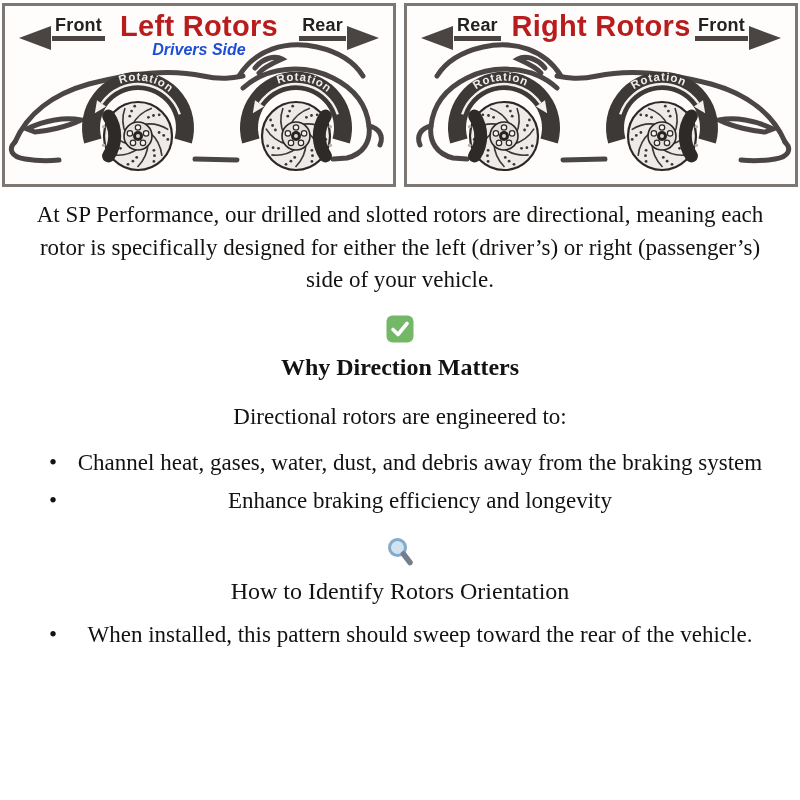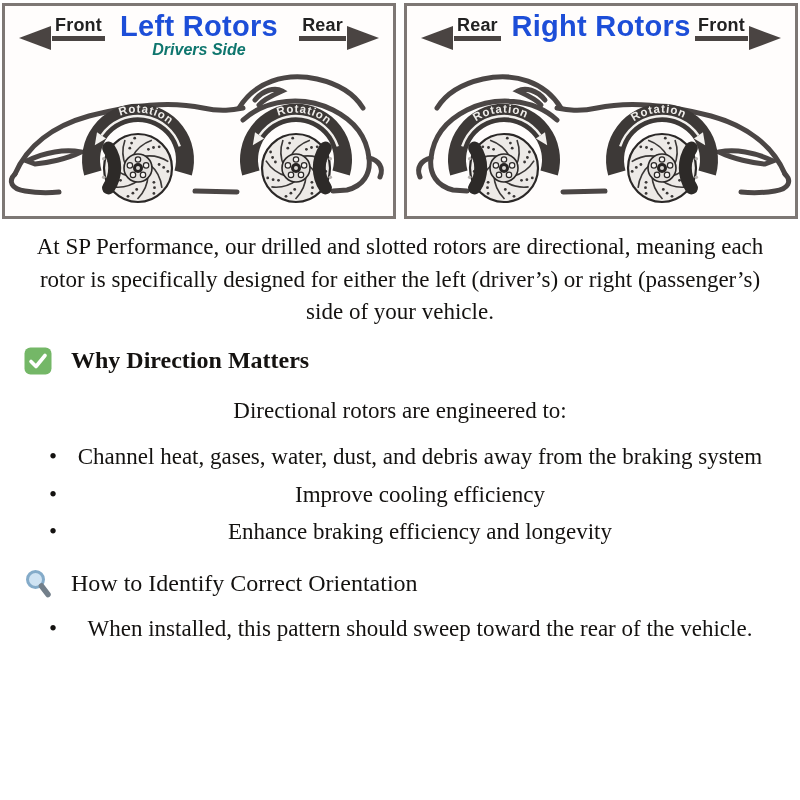--- a/index.html
+++ b/index.html
@@ -1,44 +1,44 @@
 <!DOCTYPE html>
 <html><head>
 <meta charset="utf-8">
 <style>
   html,body{margin:0;padding:0;}
   body{width:800px;height:800px;overflow:hidden;background:#fff;
        font-family:"Liberation Serif",serif;color:#141210;}
 
   
-  .diagram{display:flex;gap:8px;margin:3px 2px 0;height:216px;}
+  .diagram{display:flex;gap:8px;margin:3px 2px 0;height:184px;}
   .panel{box-sizing:border-box;flex:1;border:3px solid #7d7774;background:#fffdfc;
          position:relative;overflow:hidden;}
   .panel-head{display:flex;justify-content:space-between;align-items:flex-start;
               padding:9px 14px 0;}
   .edge{position:relative;font:700 18px/1 "Liberation Sans",sans-serif;color:#222;
         border-bottom:5px solid #4a4442;padding:1px 3px 2px;letter-spacing:.2px;}
   .edge-l{margin-left:33px;}
   .edge-r{margin-right:33px;}
   .edge-l::before{content:"";position:absolute;left:-33px;bottom:-14px;width:0;height:0;
         border-top:12px solid transparent;border-bottom:12px solid transparent;
         border-right:32px solid #4a4442;}
   .edge-r::after{content:"";position:absolute;right:-33px;bottom:-14px;width:0;height:0;
         border-top:12px solid transparent;border-bottom:12px solid transparent;
         border-left:32px solid #4a4442;}
   .title-wrap{position:absolute;top:5px;left:0;right:0;text-align:center;}
-  .p-title{font:700 29px/1.05 "Liberation Sans",sans-serif;color:#1d4ed8;letter-spacing:.3px;}
-  .p-sub{font:italic 700 16px/1.15 "Liberation Sans",sans-serif;color:#0f766e;}
+  .p-title{font:700 29px/1.05 "Liberation Sans",sans-serif;color:#b91c1c;letter-spacing:.3px;}
+  .p-sub{font:italic 700 16px/1.15 "Liberation Sans",sans-serif;color:#1d4ed8;}
   .car-holder{position:absolute;left:0;right:0;bottom:2px;height:152px;}
   .car-holder svg{display:block;width:100%;height:100%;}
 
   
   .article{margin:12px 24px 0;font-size:23px;text-align:center;}
   .intro{margin:0;line-height:1.42;}
-  .sec{display:flex;align-items:center;margin:18px 0 0;font-size:24px;gap:19px;}
+  .sec{display:flex;align-items:center;margin:18px 0 0;font-size:24px;gap:11px;flex-direction:column;}
   .sec .t-bold{font-weight:700;}
   .sec .t-reg{font-weight:400;}
   .lead{margin:20px 0 0;line-height:1.4;}
   ul.blist{list-style:none;margin:13px 0 0;padding:0;}
   ul.blist li{position:relative;padding-left:40px;line-height:1.5;margin-top:3px;}
   ul.blist li::before{content:"\2022";position:absolute;left:25px;top:0;}
   .badge{display:inline-flex;flex:0 0 auto;}
 </style>
 </head>
 <body>
@@ -287,31 +287,30 @@
         <path d="M7 14.5 L12 19.5 L21 8.5" fill="none" stroke="#ffffff" stroke-width="3.6" stroke-linecap="round" stroke-linejoin="round"></path>
       </svg>
     </span>
     <span class="t-bold">Why Direction Matters</span>
   </h2>
 
   <p class="lead">Directional rotors are engineered to:</p>
 
   <ul class="blist" id="list-0">
       <li>Channel heat, gases, water, dust, and debris away from the braking system</li>
-      <li>Improve cooling efficiency</li>
       <li>Enhance braking efficiency and longevity</li>
     </ul>
 
   <h2 class="sec">
     <span class="badge">
       <svg width="28" height="31" viewBox="0 0 28 31">
         <circle cx="11.5" cy="11.5" r="8" fill="#cfe3f3" stroke="#84abc9" stroke-width="3"></circle>
         <line x1="17.5" y1="18" x2="24" y2="26.5" stroke="#737f8a" stroke-width="5.5" stroke-linecap="round"></line>
       </svg>
     </span>
-    <span class="t-reg">How to Identify Correct Orientation</span>
+    <span class="t-reg">How to Identify Rotors Orientation</span>
   </h2>
 
   <ul class="blist" id="list-1">
       <li>When installed, this pattern should sweep toward the rear of the vehicle.</li>
     </ul>
 
 </div>
 
 </body></html>

